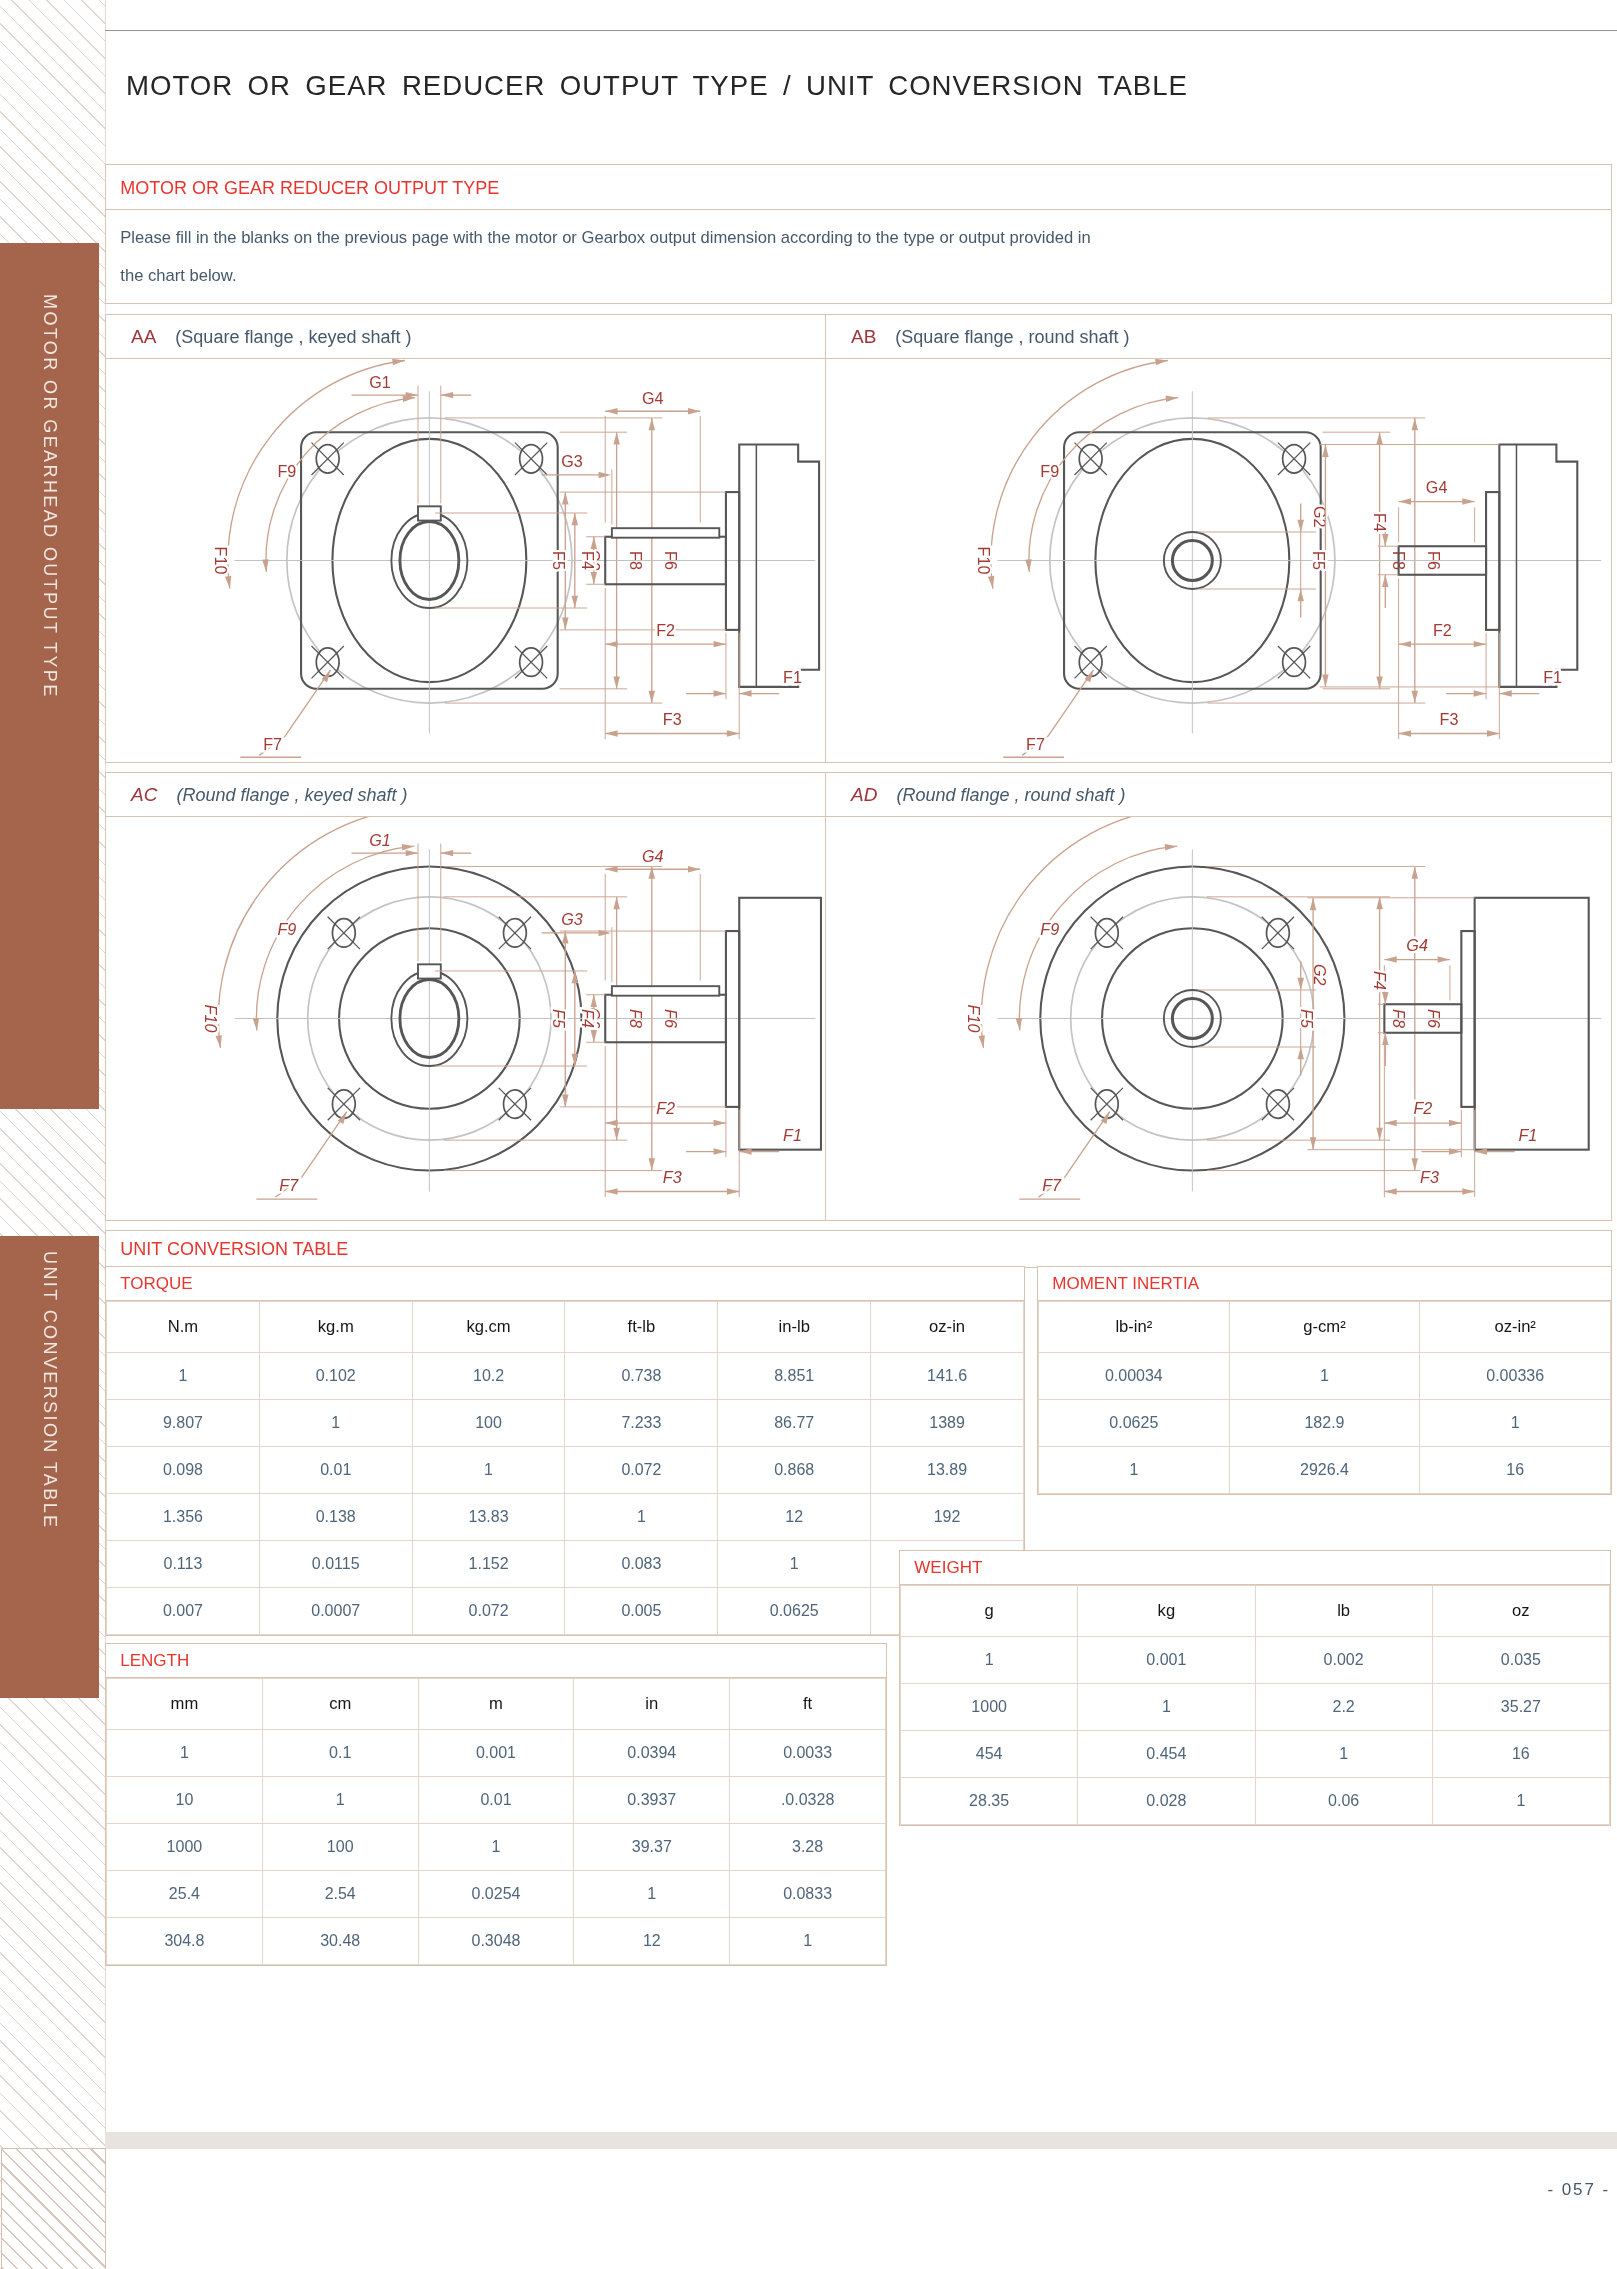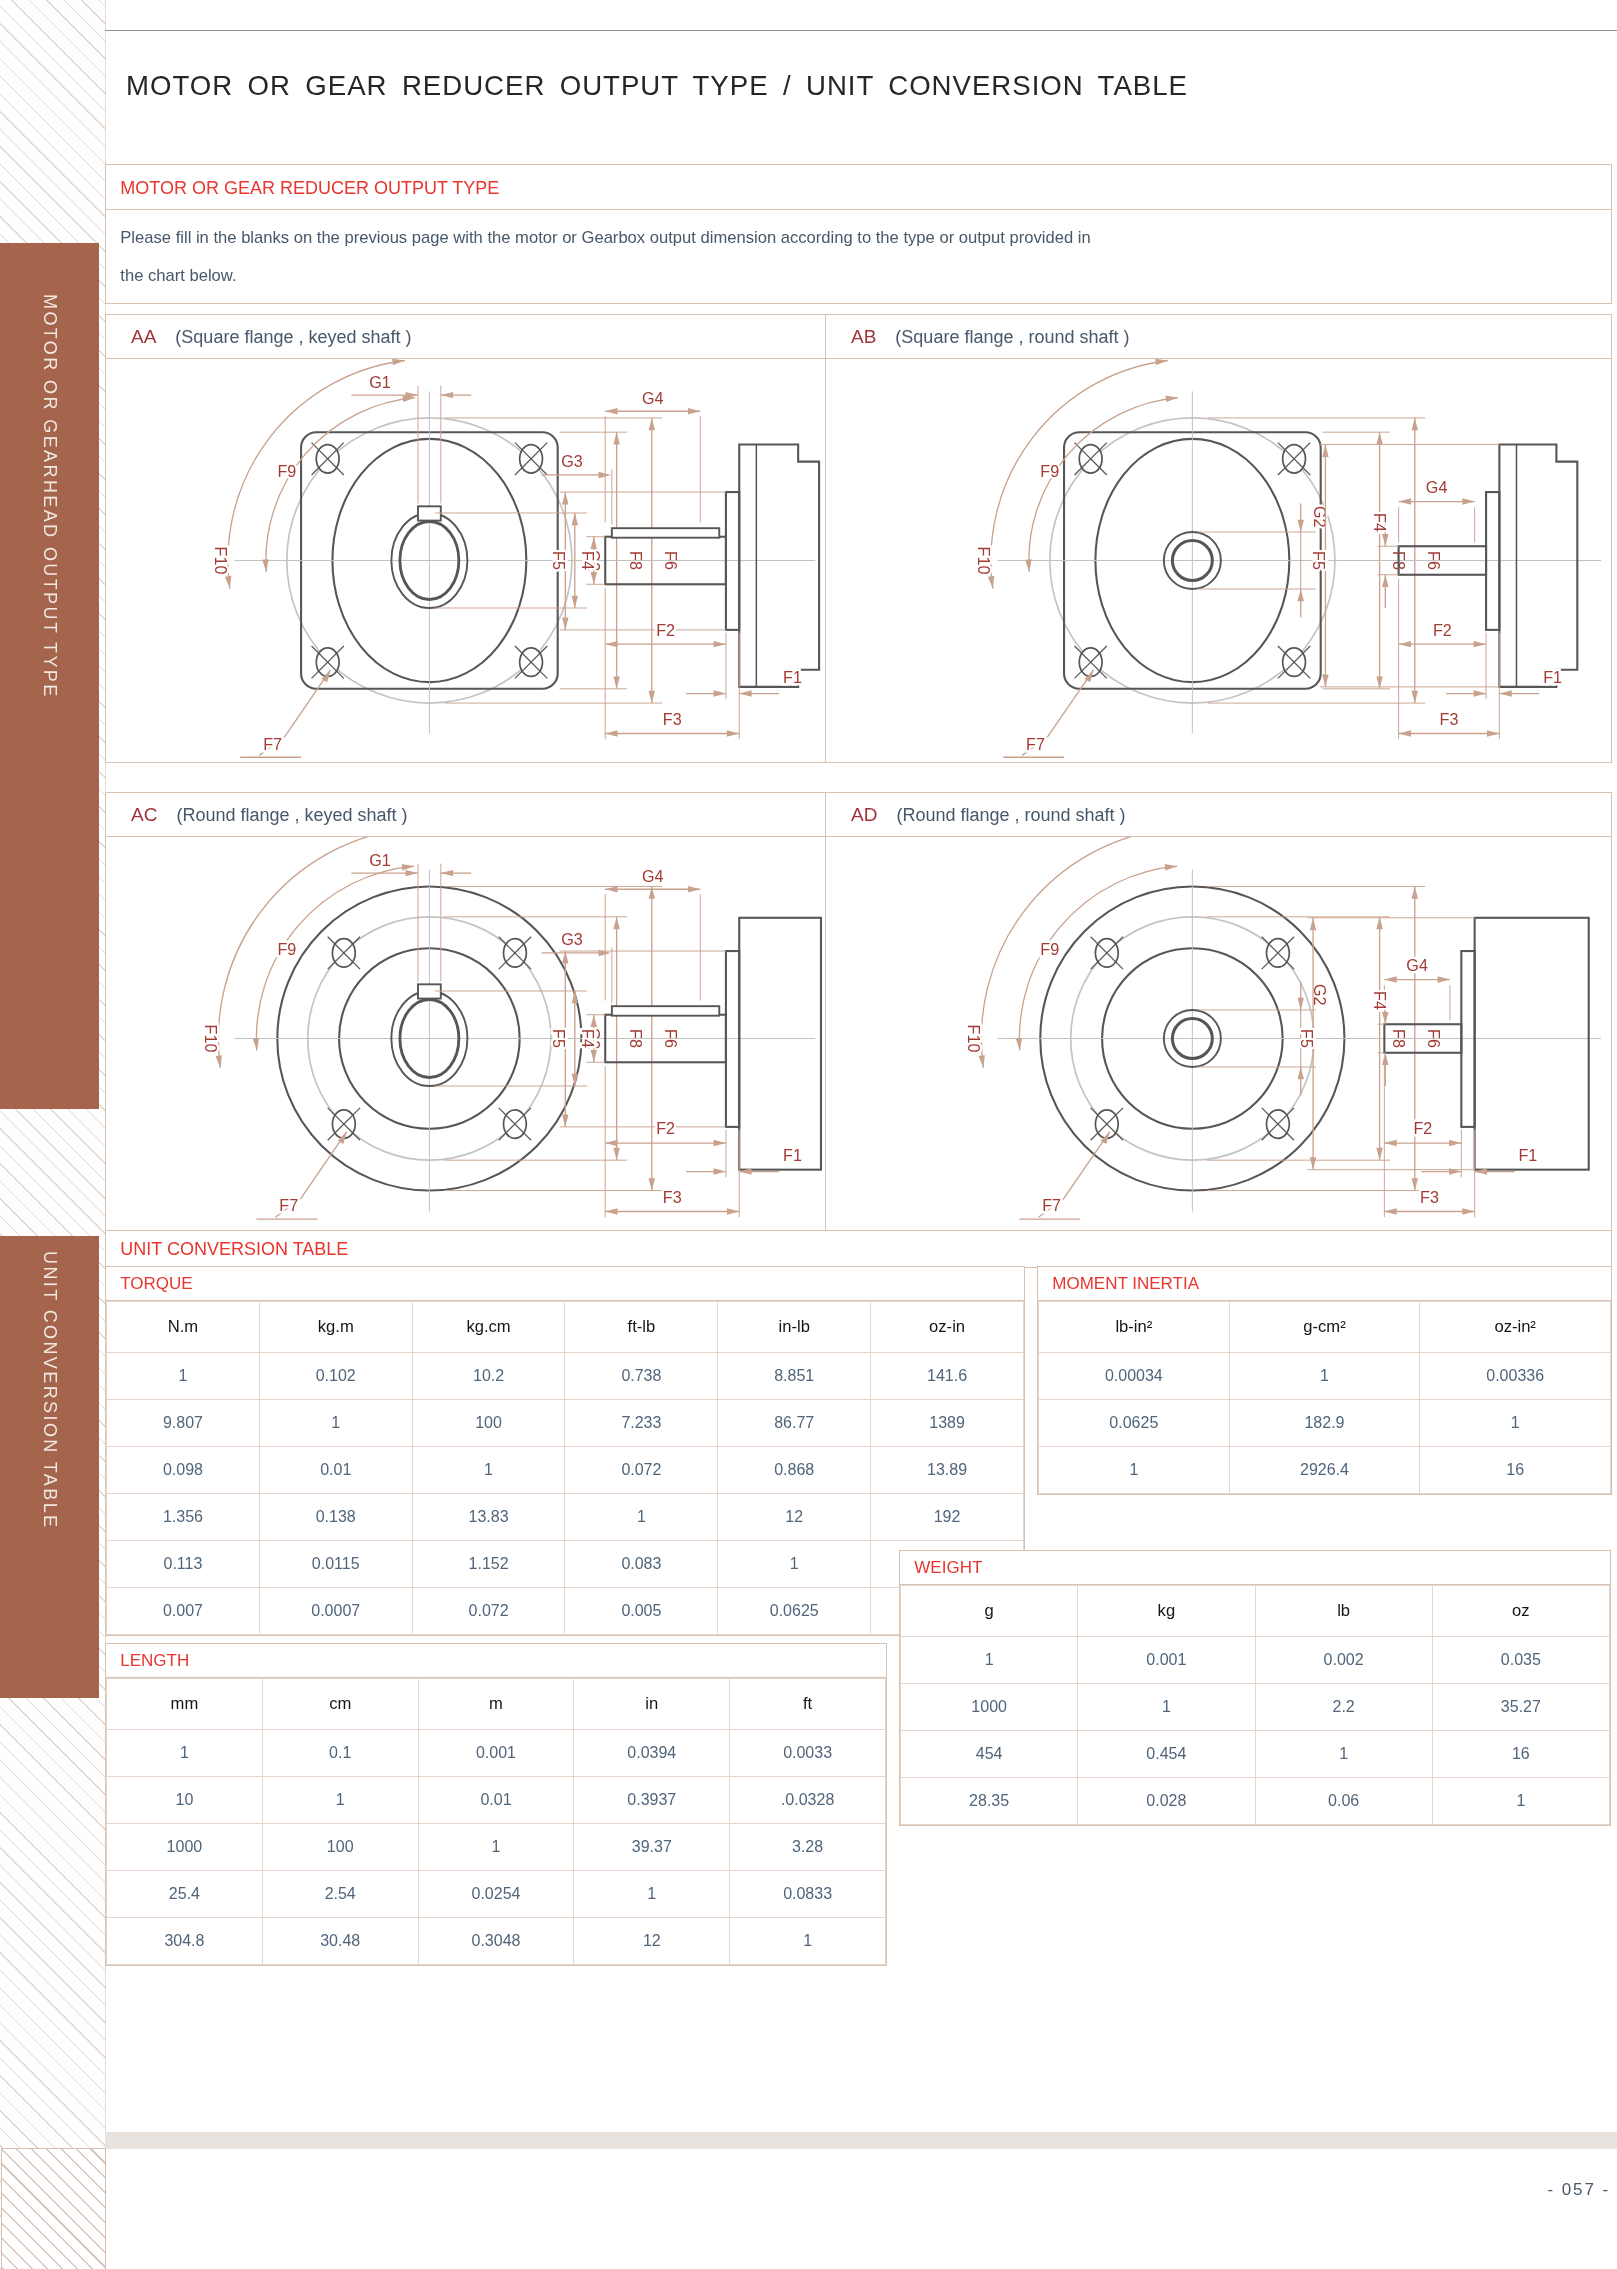--- a/index.html
+++ b/index.html
@@ -24,21 +24,21 @@
   .page-title{position:absolute;left:126px;top:70px;font-size:27.6px;color:#262626;
     letter-spacing:1px;word-spacing:5.7px;}
   .box{position:absolute;border:1px solid var(--tan);background:#fff;}
   .red-hd{left:105px;top:164px;width:1505px;height:46px;line-height:46px;}
   .red-hd .t , .tbl-title{color:var(--accent);}
   .red-hd .t{font-size:18px;padding-left:14.3px;}
   .intro{left:105px;top:209px;width:1505px;height:93px;color:var(--slate);
     font-size:16.6px;line-height:38px;}
   .intro .tx{padding:8.6px 19px 0 14.3px;}
   .drow{left:105px;width:1505px;height:447px;}
-  #drow1{top:314px;} #drow2{top:792px;}
+  #drow1{top:314px;} #drow2{top:772px;font-style:italic;}
   .panel{position:absolute;top:0;height:447px;}
   .panel.pl{left:0;width:719px;border-right:1px solid var(--tan);}
   .panel.pr{left:720px;width:785px;}
   .panel-hd{height:43px;line-height:43px;border-bottom:1px solid var(--tan);padding-left:25px;}
   .panel-hd .code{color:var(--code-red);font-size:19px;margin-right:19px;}
   .panel-hd .sub{color:var(--slate);font-size:18px;}
   .panel svg{display:block;}
   
   .tbox{position:absolute;border:1px solid var(--tan);background:#fff;}
   .tb-uct{left:105px;top:1230px;width:1505px;height:36px;}

